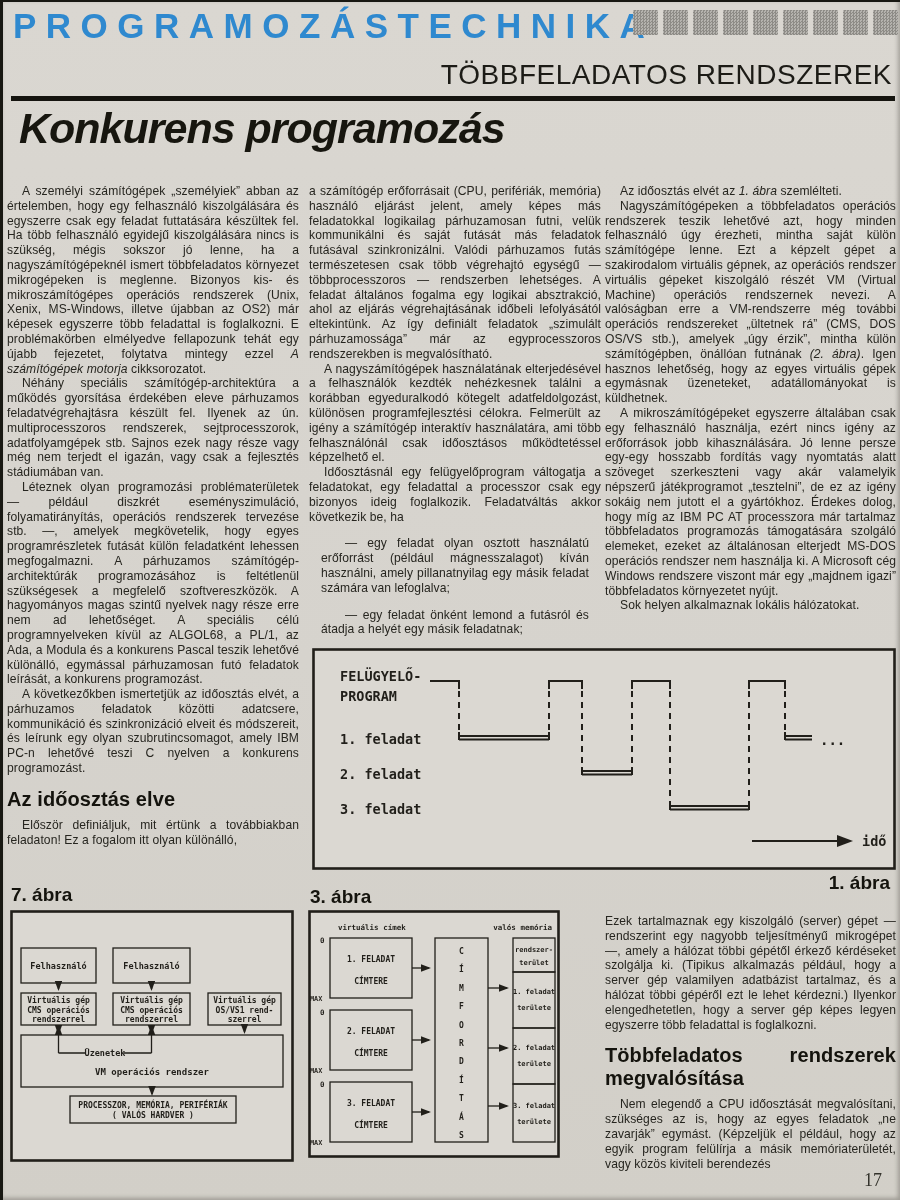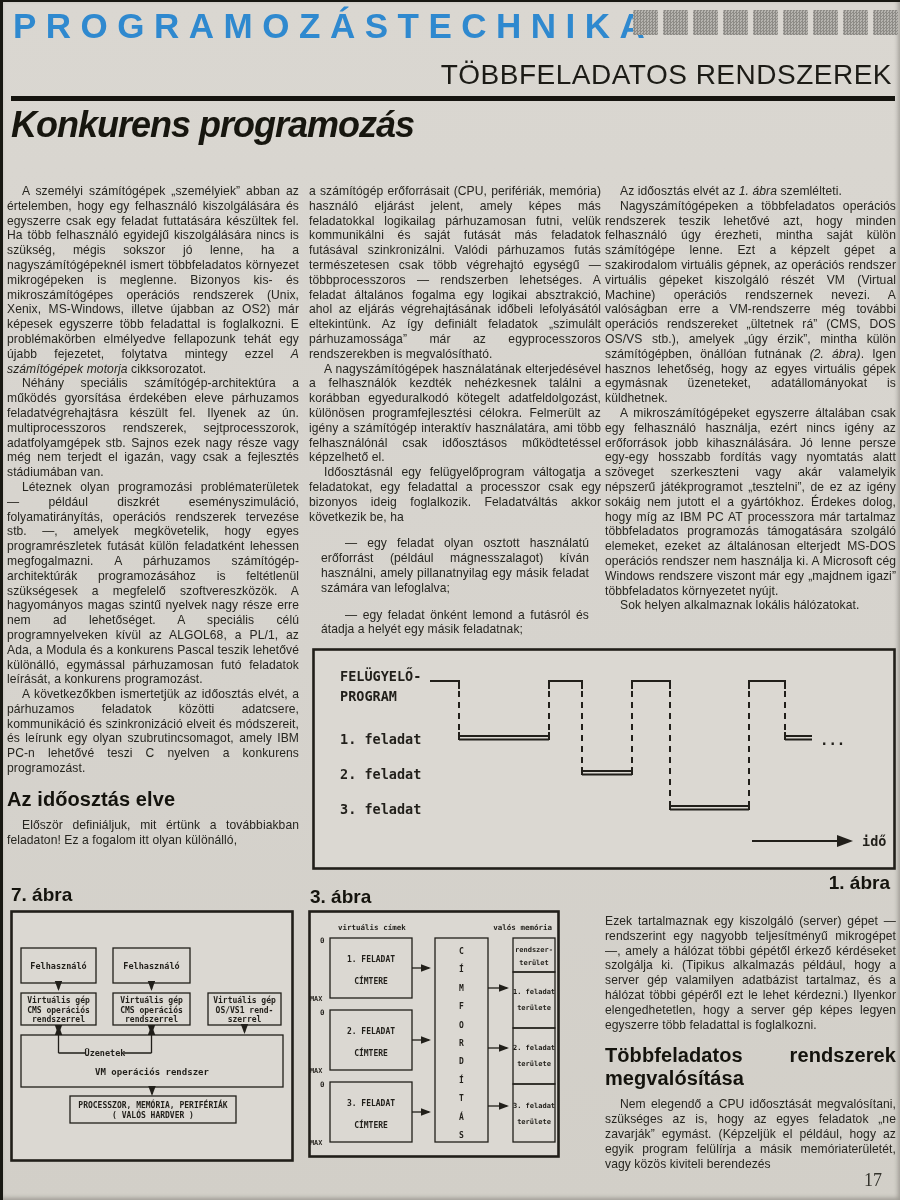--- a/index.html
+++ b/index.html
@@ -20,21 +20,21 @@
     width:25px;height:25px;
     background:repeating-conic-gradient(#8d8b86 0 25%,#b5b3ae 0 50%);
     background-size:3px 3px;
   }
   .kicker{
     position:absolute;right:8px;top:57px;font-size:28px;
     letter-spacing:.5px;color:#1c1b16;white-space:nowrap;
   }
   .rule{position:absolute;left:8px;top:94px;width:884px;height:5px;background:#15140f;}
   .title{
-    position:absolute;left:8px;top:102px;margin:0;font-size:36px;font-weight:700;
+    position:absolute;left:16px;top:102px;margin:0;font-size:43px;font-weight:700;
     font-style:italic;letter-spacing:-1px;color:#17160f;white-space:nowrap;
   }
   .col{
     position:absolute;top:182px;width:292px;font-size:12.1px;line-height:14.8px;
     text-align:justify;letter-spacing:.08px;
   }
   .col1{left:4px;} .col2{left:306px;} .col3{left:602px;width:291px;}
   .col3b{position:absolute;left:602px;top:912px;width:291px;font-size:12.1px;
     line-height:14.8px;text-align:justify;letter-spacing:.08px;}
   .para{margin:0;text-indent:15px;}

